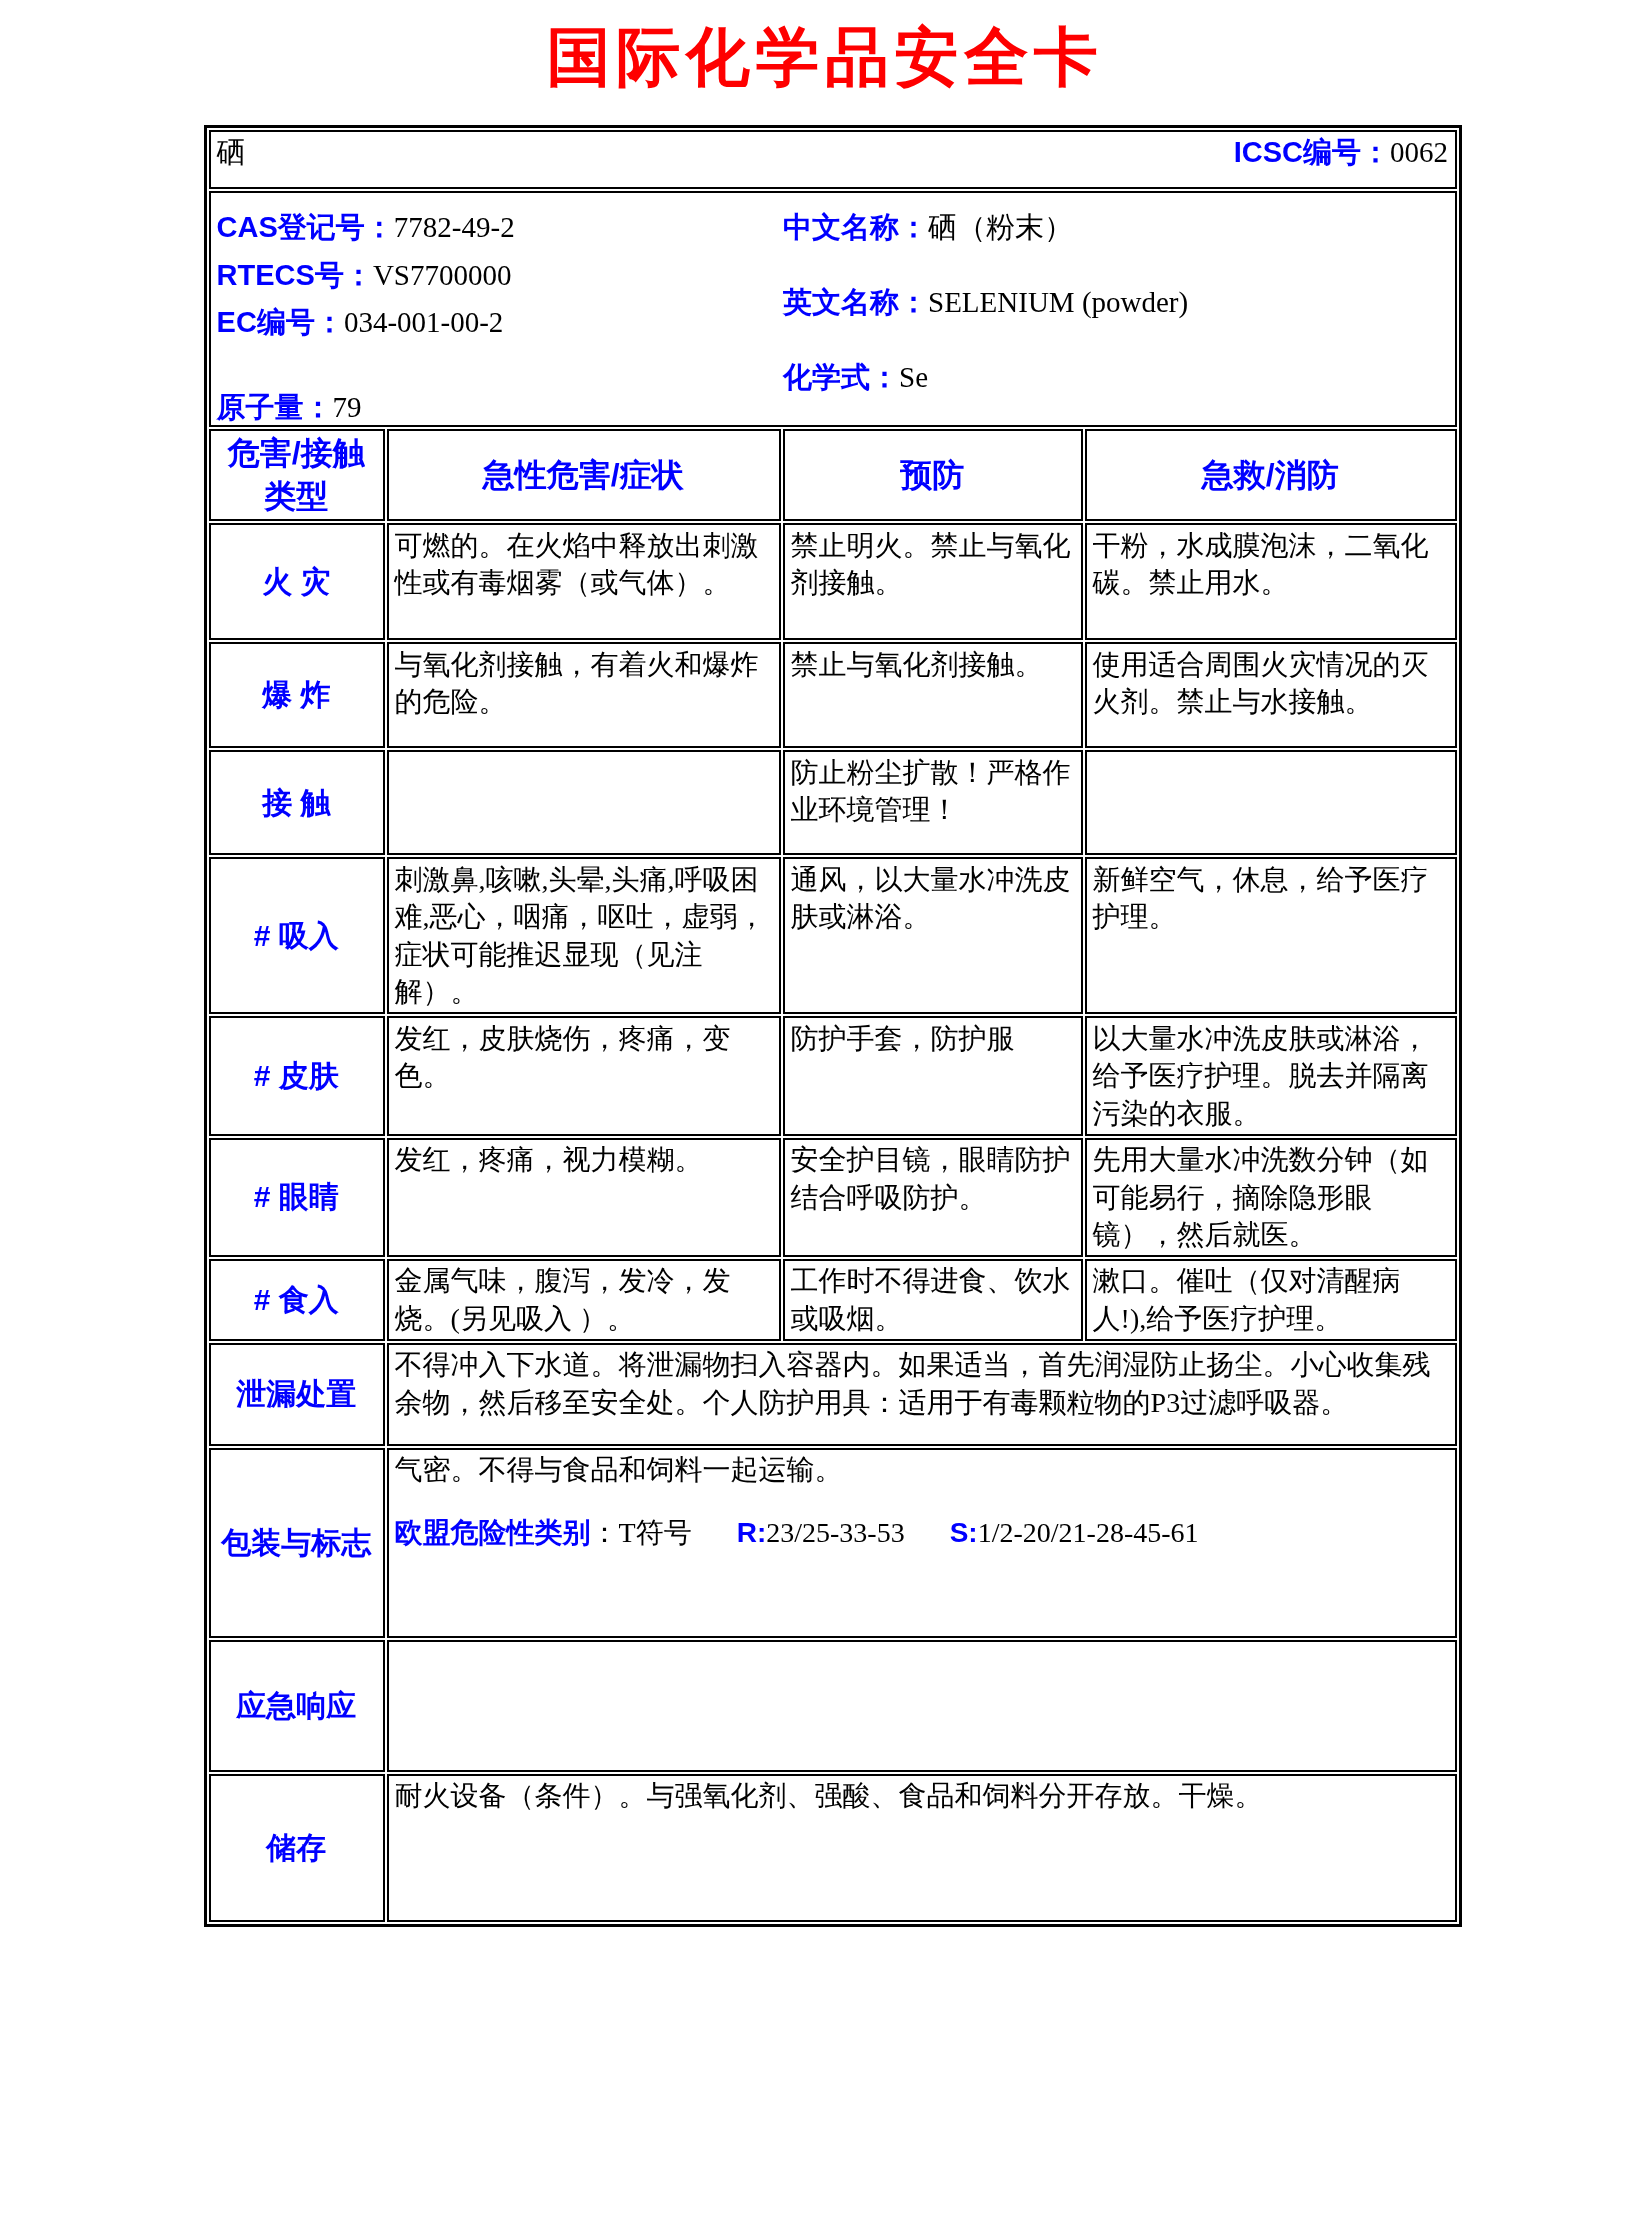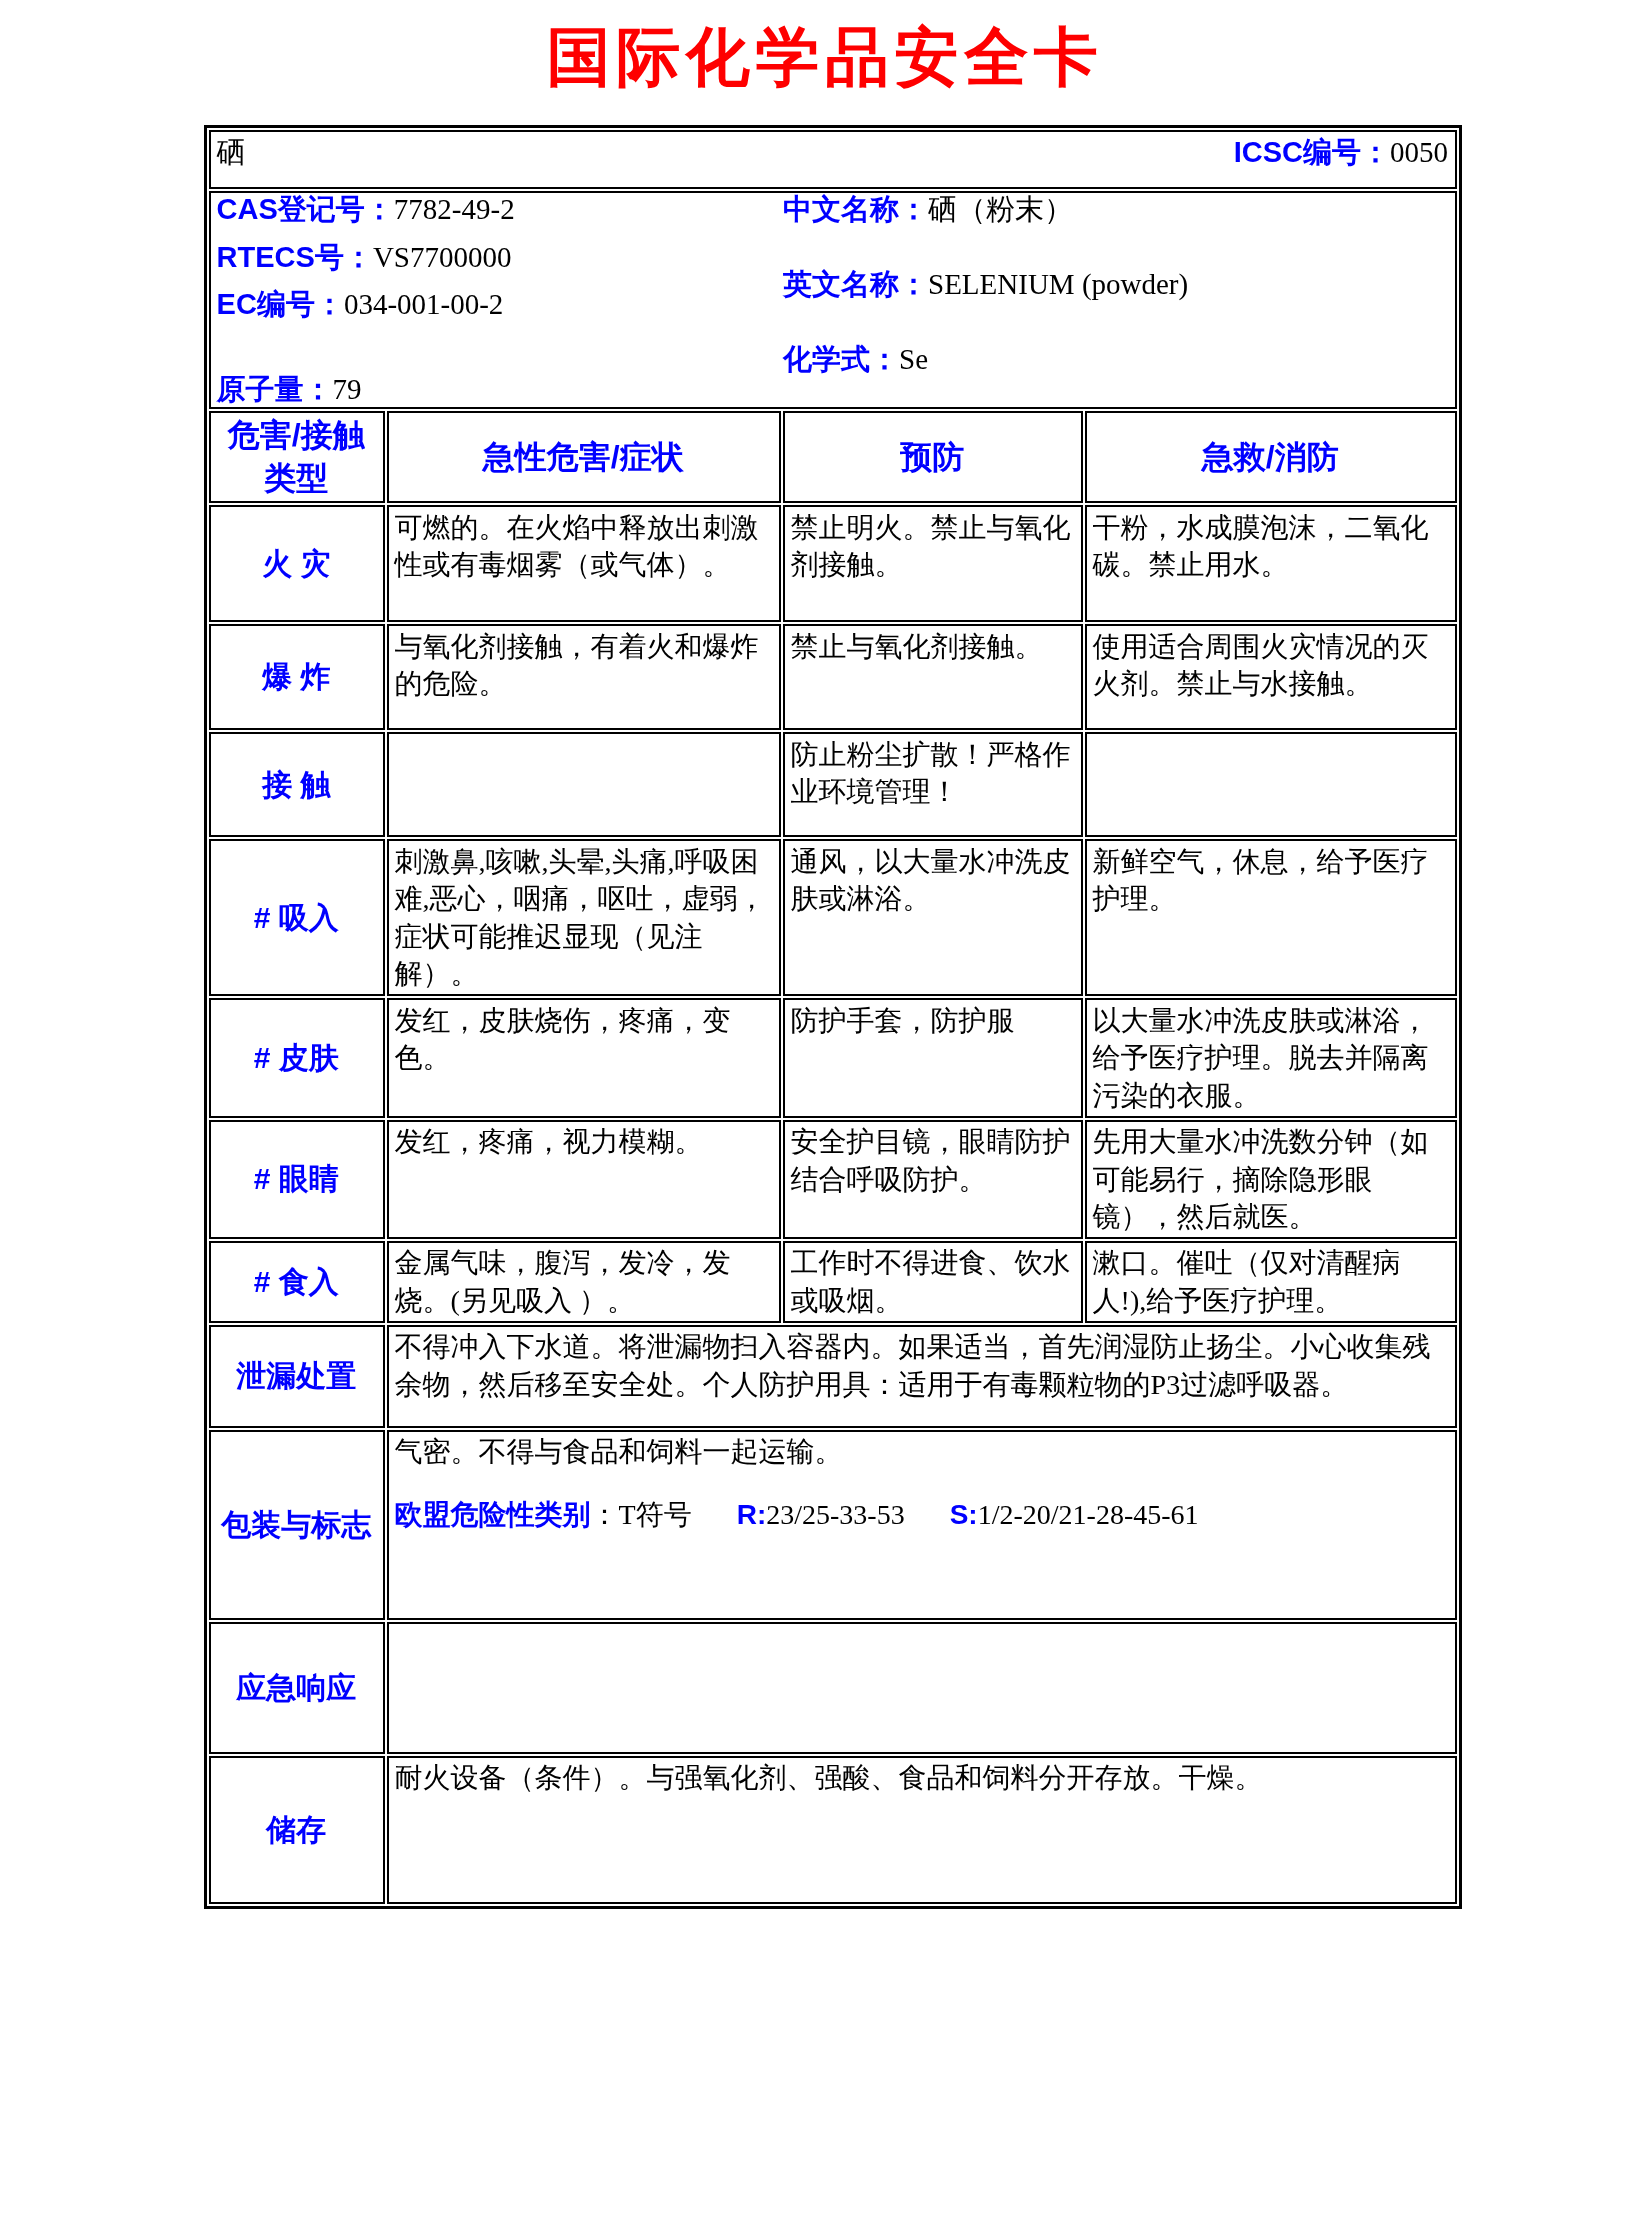--- a/index.html
+++ b/index.html
@@ -76,21 +76,21 @@
   .r-ing   { height:78px; }
   .r-spill { height:103px;padding-left:6px; }
   .r-pack  { height:190px; }
   .r-emer  { height:132px; }
   .r-stor  { height:148px; }
 
   .name-row {
     display:flex; justify-content:space-between; align-items:center;
     height:100%; font-size:29px;
   }
-  .ident { display:flex; padding-top:0; }
+  .ident { display:flex; padding-top:18px; }
   .ident-left  { width:46%; }
   .ident-right { width:54%; }
   .line { font-size:29px; line-height:1.1; }
   .ident-left  .line + .line { margin-top:15.3px; }
   .ident-left  .line.last    { margin-top:53px; }
   .ident-right .line + .line { margin-top:43px; }
   .eu-line { margin-top:25px; }
   .gap { display:inline-block; width:45px; }
 </style>
 </head>
@@ -107,21 +107,21 @@
       <col style="width:300px">
       <col style="width:372px">
     </colgroup>
 
     <tbody>
         <tr class="r-name">
       <td colspan="4">
         <div class="name-row">
           <span>硒</span>
           <span>
-            <span class="blue">ICSC编号：</span><span>0050</span>
+            <span class="blue">ICSC编号：</span><span>0062</span>
           </span>
         </div>
       </td>
     </tr>
 
     <tr class="r-ident">
       <td colspan="4">
         <div class="ident">
           <div class="ident-left">
             <div class="line">

